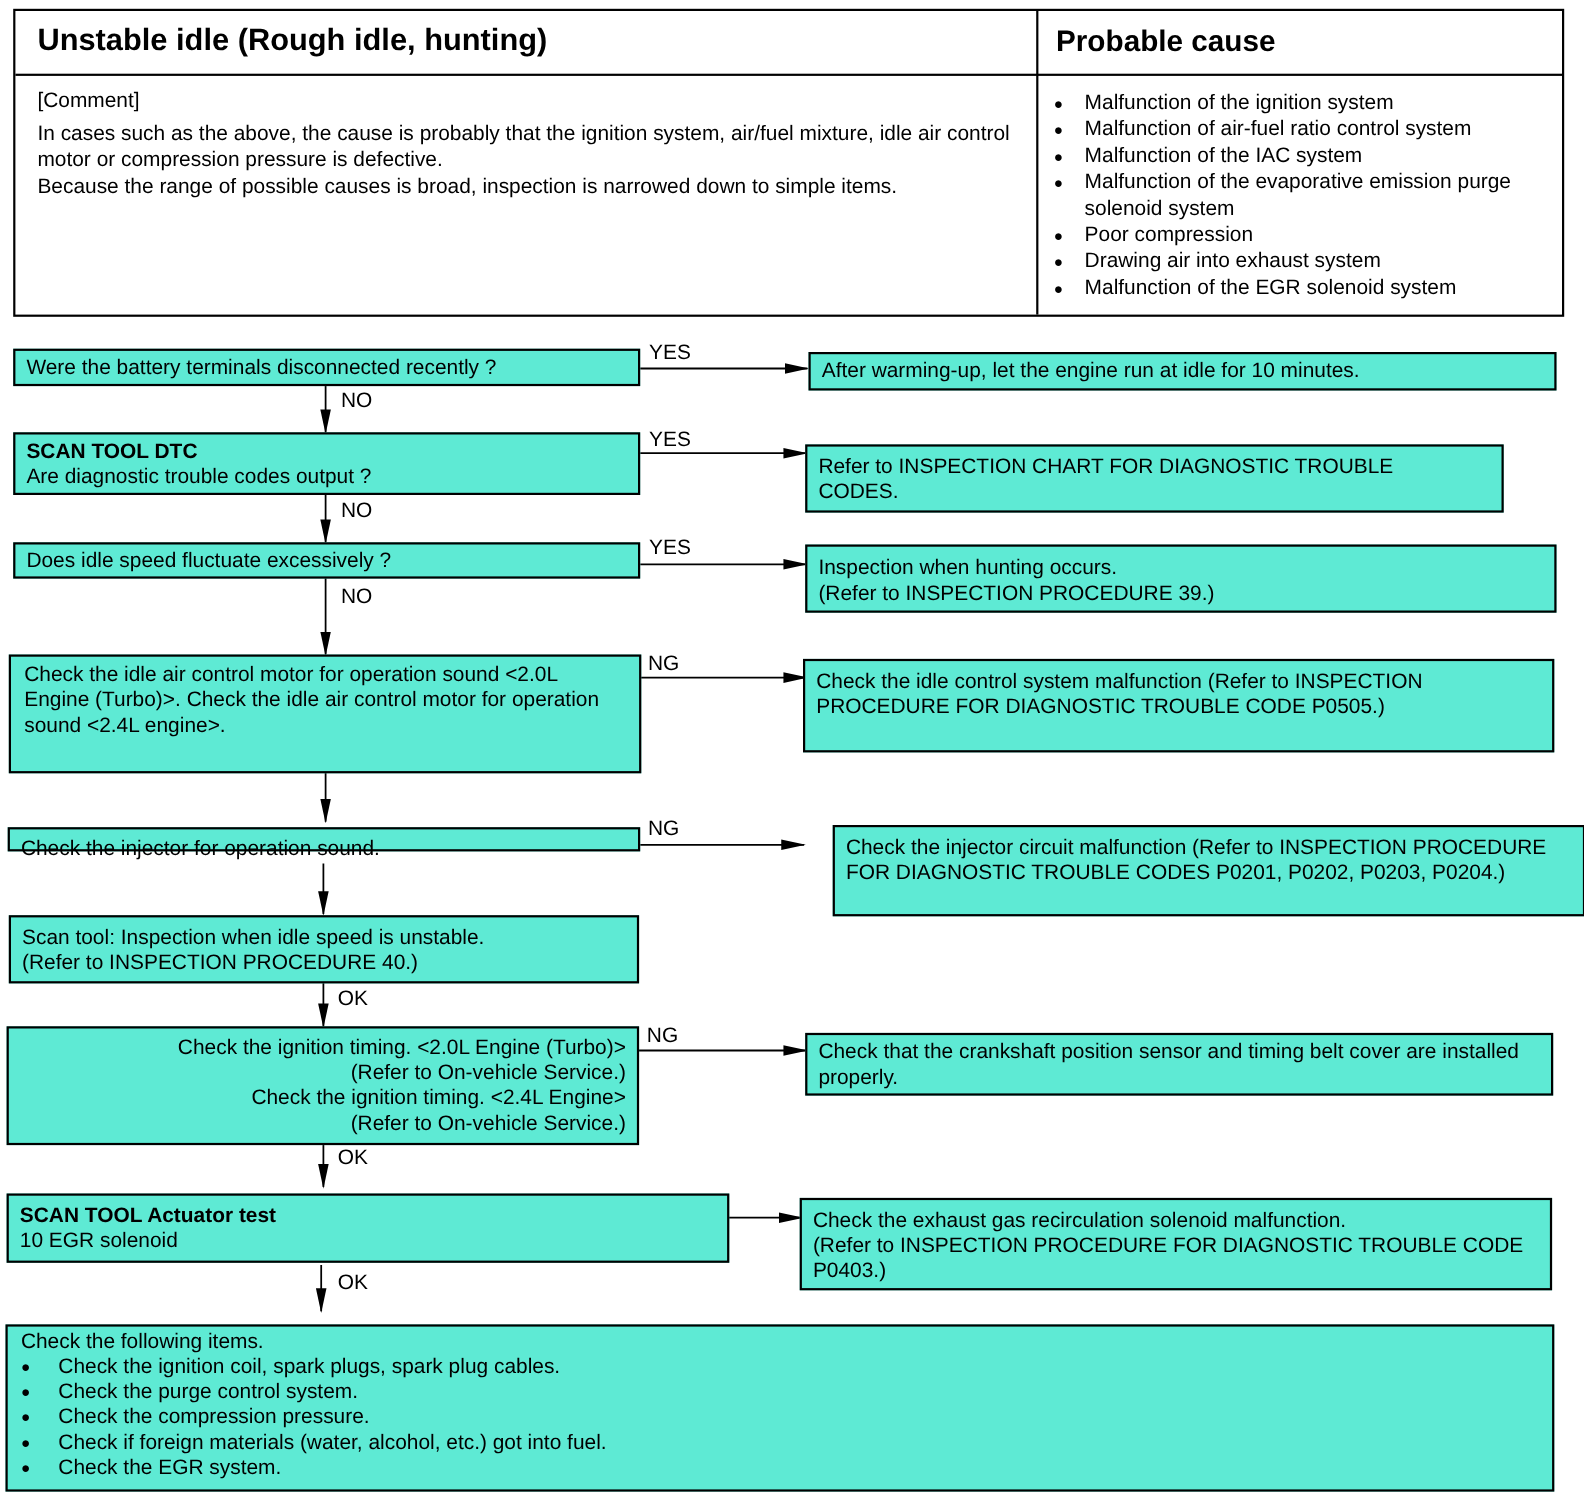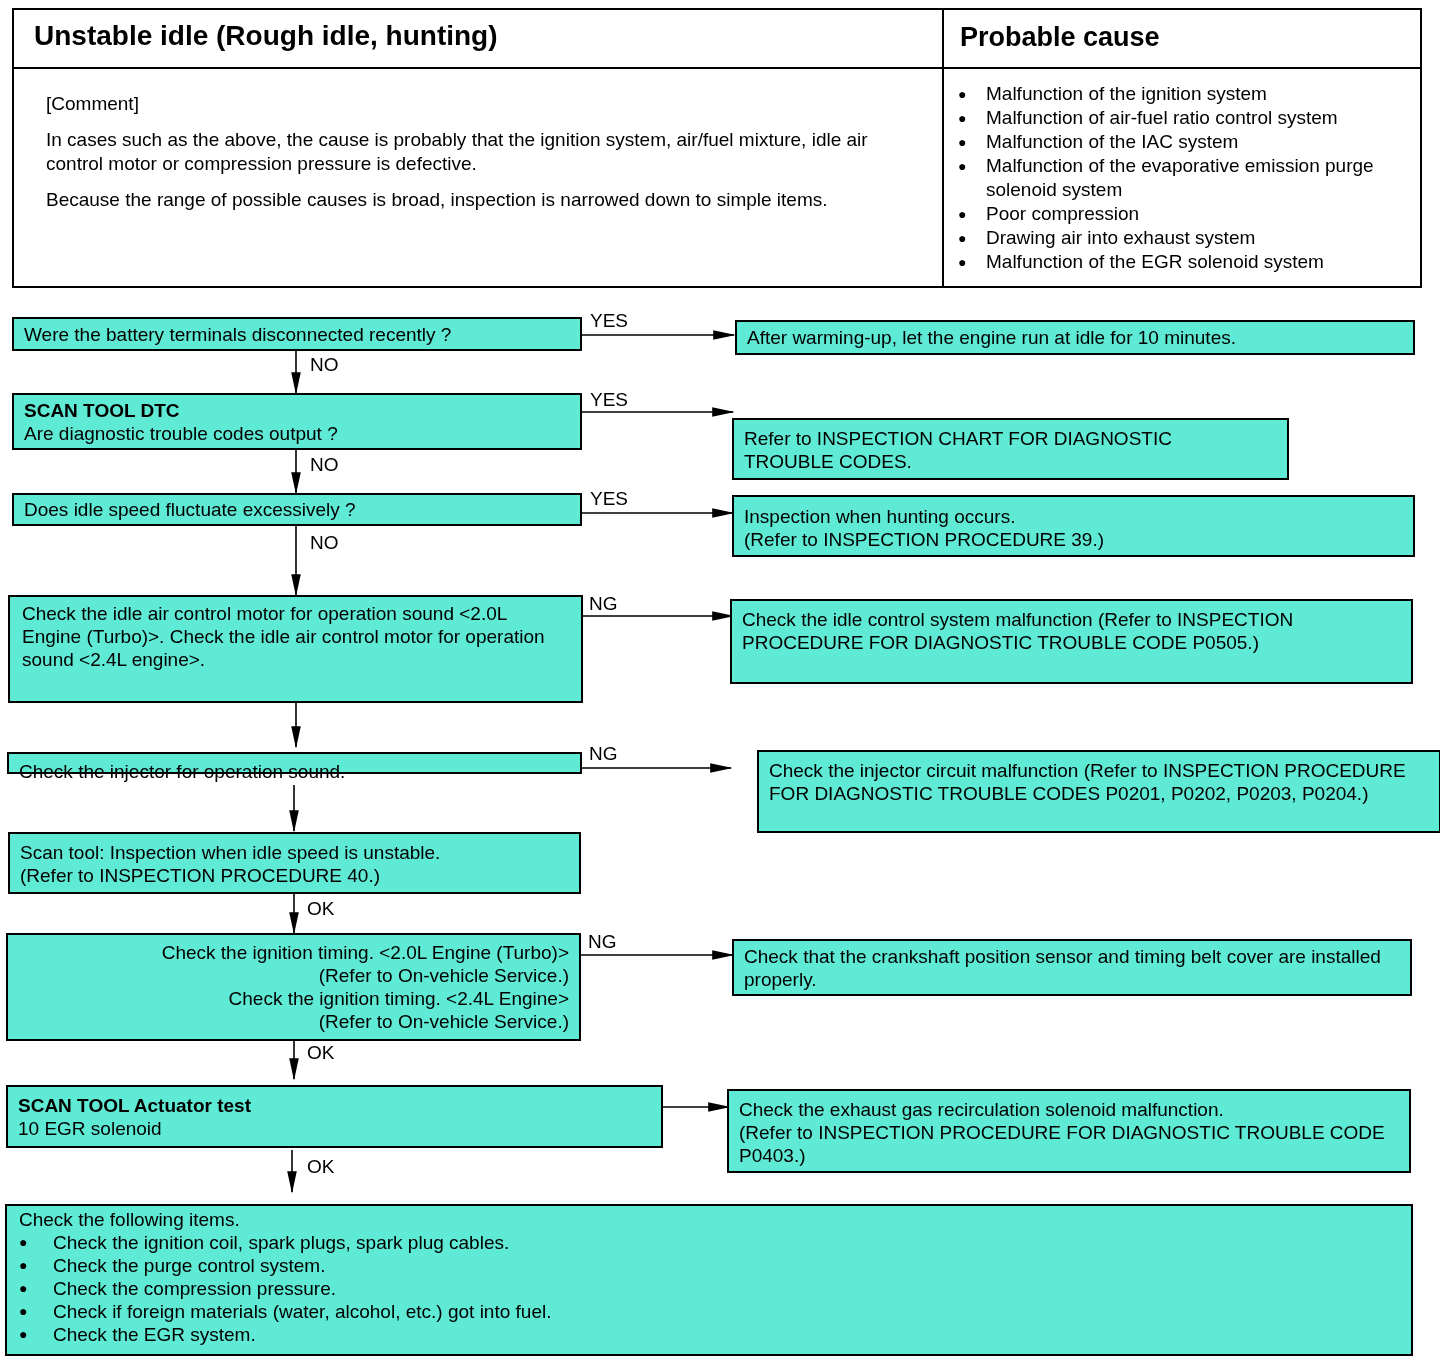--- a/index.html
+++ b/index.html
@@ -7,21 +7,21 @@
          font-family: "Liberation Sans", sans-serif; color: #000; }
   .box { position: absolute; border: 2px solid #000; box-sizing: border-box; background: #5eead4;
          font-size: 19px; line-height: 23px; padding: 6px 10px; }
   .hdr-table { position: absolute; left: 12px; top: 8px; width: 1410px; height: 280px;
                border: 2.5px solid #000; box-sizing: border-box; }
   .hdr-title { position: absolute; left: 20px; top: 10px; font-size: 28px; font-weight: bold; }
   .hdr-cause { position: absolute; left: 946px; top: 12px; font-size: 27px; font-weight: bold; }
   .hline { position: absolute; background: #000; }
   .vline { position: absolute; background: #000; }
   .comment { position: absolute; left: 20px; top: 70px; width: 900px; font-size: 19px; line-height: 24px; }
-  .comment p { margin: 12px; }
+  .comment p { margin: 0; }
   .causes { position: absolute; left: 944px; top: 72px; width: 470px; font-size: 19px; line-height: 24px;
             list-style: none; margin: 0; padding: 0; }
   .causes li { position: relative; padding-left: 28px; }
   .causes li::before { content: "●"; position: absolute; left: 0; font-size: 14px; }
   .lbl { position: absolute; font-size: 19px; }
   .bold { font-weight: bold; }
   .final ul { list-style: none; margin: 0; padding: 0; }
   .final li { position: relative; padding-left: 34px; }
   .final li::before { content: "●"; position: absolute; left: 0; font-size: 14px; }
   svg.arrows { position: absolute; left: 0; top: 0; }
@@ -118,21 +118,21 @@
   <div>(Refer to On-vehicle Service.)</div>
 </div>
 <div class="box" style="left:6px; top:1085px; width:657px; height:63px; padding-top:7px;">
   <div class="bold">SCAN TOOL Actuator test</div>
   <div>10 EGR solenoid</div>
 </div>
 
 <div class="box" style="left:735px; top:320px; width:680px; height:35px; padding-top:4px;">
   <span>After warming-up, let the engine run at idle for 10 minutes.</span>
 </div>
-<div class="box" style="left:732px; top:418px; width:557px; height:62px; padding-top:7px; padding-right:36px;">
+<div class="box" style="left:732px; top:404px; width:635px; height:62px; padding-top:7px; padding-right:36px;">
   <span>Refer to INSPECTION CHART FOR DIAGNOSTIC TROUBLE CODES.</span>
 </div>
 <div class="box" style="left:732px; top:495px; width:683px; height:62px; padding-top:8px;">
   <div>Inspection when hunting occurs.</div>
   <div>(Refer to INSPECTION PROCEDURE 39.)</div>
 </div>
 <div class="box" style="left:730px; top:599px; width:683px; height:85px; padding-top:7px;">
   <span>Check the idle control system malfunction (Refer to INSPECTION PROCEDURE FOR DIAGNOSTIC TROUBLE CODE P0505.)</span>
 </div>
 <div class="box" style="left:757px; top:750px; width:684px; height:83px; padding-top:7px;">

